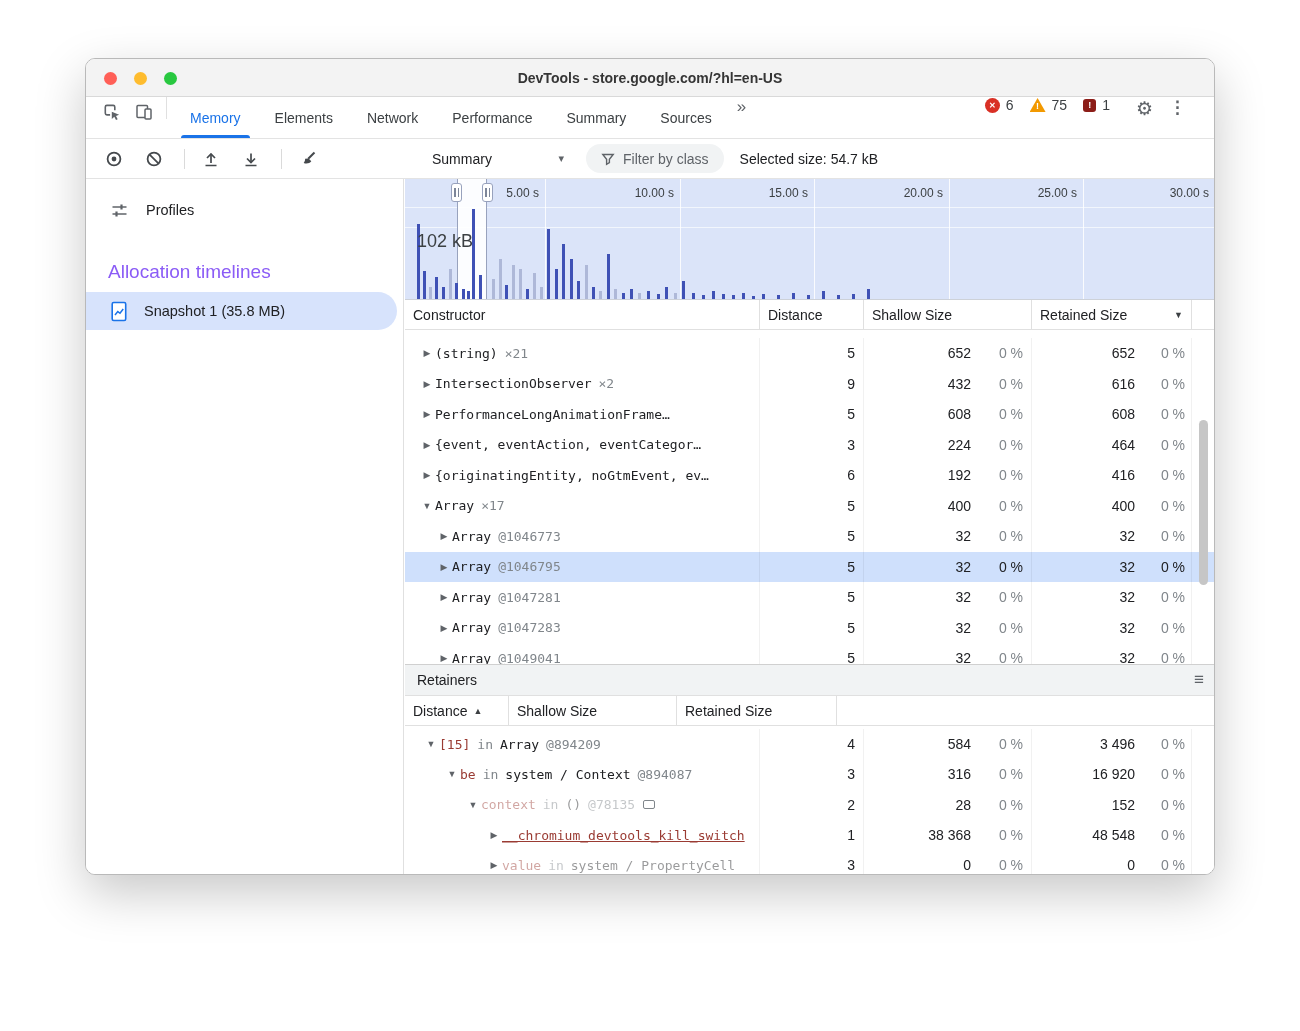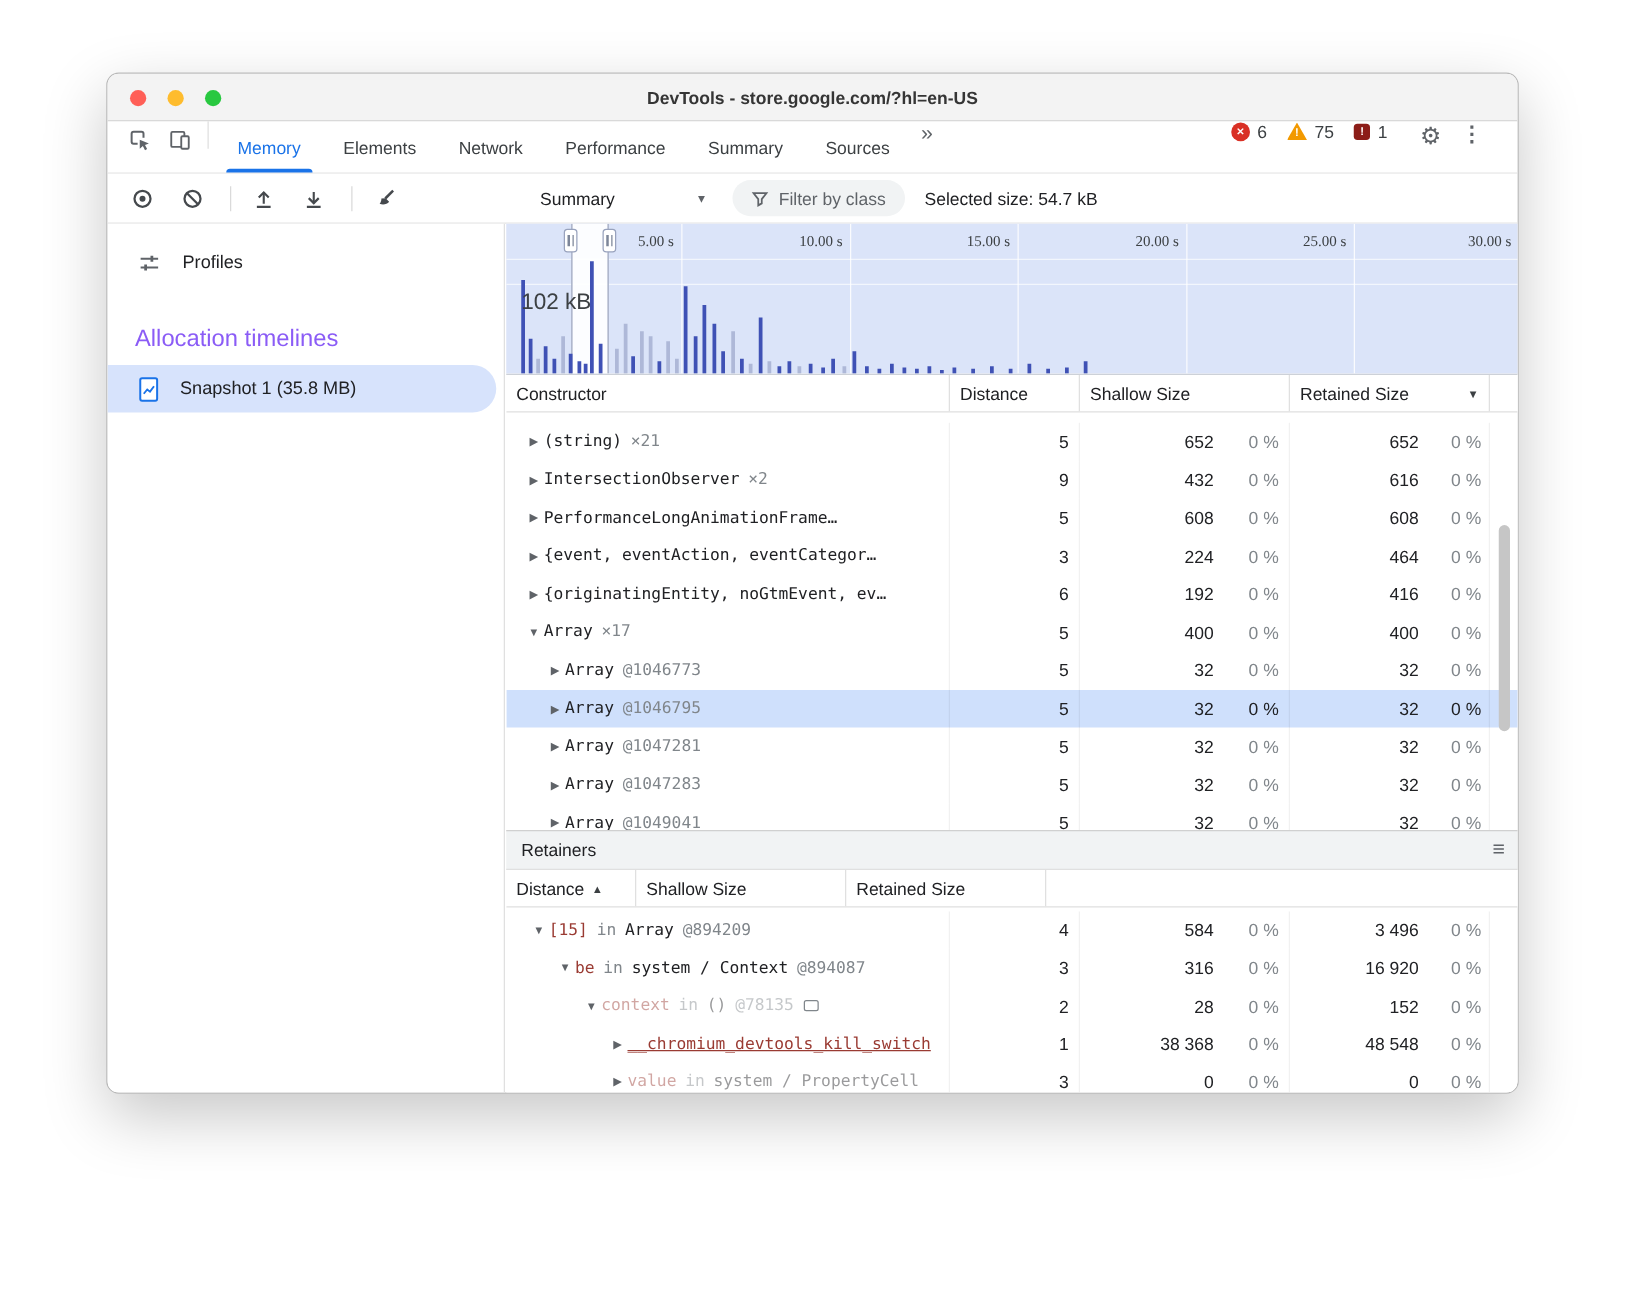--- a/index.html
+++ b/index.html
@@ -56,21 +56,21 @@
     padding-left:24px; gap:17px; font-size:14.5px; color:#202124; }
   .section-label{ position:absolute; left:22px; top:82px; font-size:19px; color:#8b5cf6;text-align:center; }
   .snapshot-row{ position:absolute; left:0; top:113px; width:311px; height:38px; background:#d7e3fc;
     border-radius:0 19px 19px 0; display:flex; align-items:center; padding-left:24px; gap:16px;
     font-size:14.5px; color:#202124; }
 
   
   .timeline{ position:absolute; left:0; top:0; width:811px; height:120px; background:#dbe4f9; overflow:hidden; }
   .grid-line{ position:absolute; top:0; bottom:0; width:1px; background:rgba(255,255,255,.85); }
   .hline{ position:absolute; left:0; right:0; height:1px; background:rgba(255,255,255,.65); }
-  .time-label{ position:absolute; top:7px; width:60px; text-align:right; font-size:12px; color:#3c4043; z-index:4;font-family:Liberation Serif, serif; }
+  .time-label{ position:absolute; top:7px; width:60px; text-align:right; font-size:12px; color:#3c4043; z-index:4; }
   .kb-label{ position:absolute; left:12px; top:52px; font-size:18px; color:#3c4043; z-index:4; }
   .bar{ position:absolute; bottom:0; width:3px; background:#3f51b5; }
   .bar.gray{ background:#aeb8d8; }
   .selwin{ position:absolute; left:52px; width:30px; top:0; bottom:0; background:rgba(255,255,255,.92);
     border-left:1px solid #98a2bd; border-right:1px solid #98a2bd; }
   .handle{ position:absolute; top:4px; width:11px; height:19px; background:#fff; border:1px solid #98a2bd;
     border-radius:3px; display:flex; align-items:center; justify-content:center; gap:2px; z-index:5; }
   .handle i{ width:1.5px; height:9px; background:#7d8699; display:block; }
 
   

